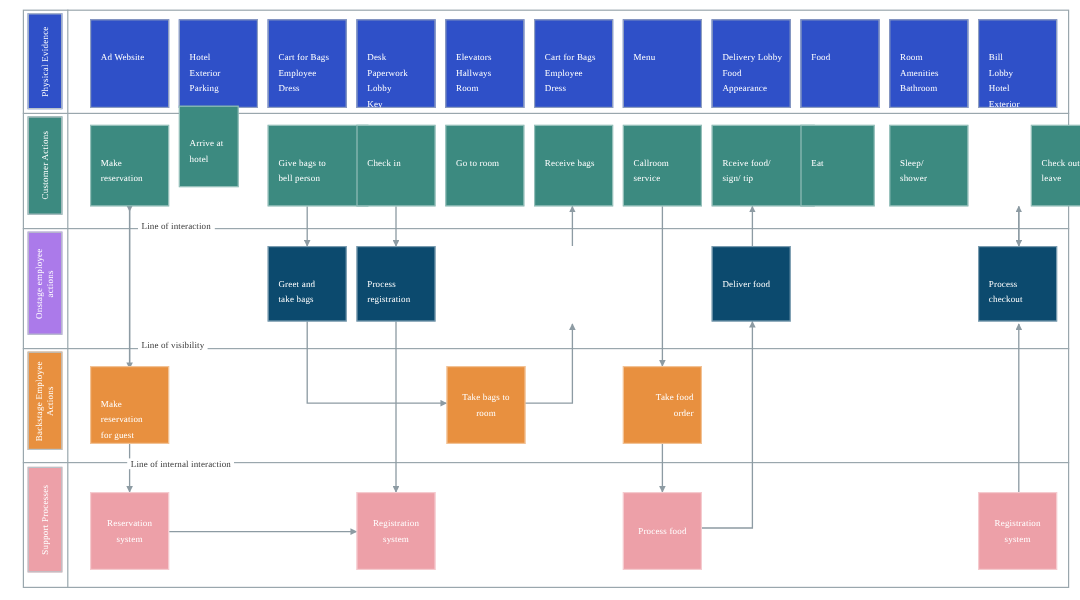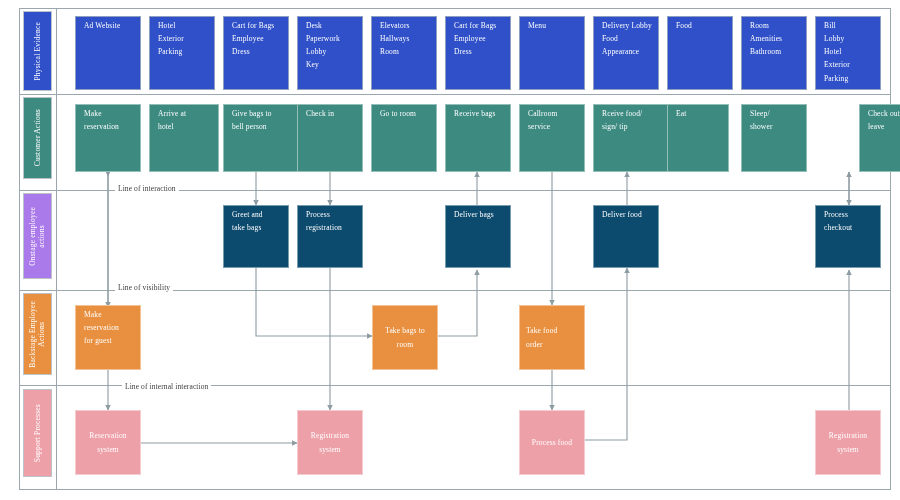--- a/index.html
+++ b/index.html
@@ -65,21 +65,21 @@
     border-left: 1px solid #9aa7ad;
   }
   
   .node {
     position: absolute;
     box-sizing: border-box;
     border: 1px solid rgba(255,255,255,0.45);
     color: #ffffff;
     font-size: 7.5px;
     line-height: 1.75;
-    padding: 2px 0 0 8px;
+    padding: 24px 0 0 8px;
     white-space: pre-line;
     letter-spacing: .15px;
   }
   .node.evidence { background: #2f50c8; border-color: #8f9fbf; }
   .node.customer { background: #3c8a80; }
   .node.onstage  { background: #0c4a6e; }
   .node.backstage{ background: #e8903f; }
   .node.support  { background: #eda0a8; }
   .node.center {
     padding: 0 6px;
@@ -221,59 +221,58 @@
 Amenities
 Bathroom</div>
   <div class="node evidence" style="left:815px;top:16px;width:66px;height:74px">Bill
 Lobby
 Hotel
 Exterior
 Parking</div>
 
   <div class="node customer" style="left:75px;top:104px;width:66px;height:68px">Make
 reservation</div>
-  <div class="node customer" style="left:149px;top:104px;width:70px;height:68px">Arrive at
+  <div class="node customer" style="left:149px;top:88px;width:50px;height:68px">Arrive at
 hotel</div>
   <div class="node customer" style="left:223px;top:104px;width:84px;height:68px">Give bags to
 bell person</div>
   <div class="node customer" style="left:297px;top:104px;width:66px;height:68px">Check  in</div>
   <div class="node customer" style="left:371px;top:104px;width:66px;height:68px">Go to room</div>
   <div class="node customer" style="left:445px;top:104px;width:66px;height:68px">Receive bags</div>
   <div class="node customer" style="left:519px;top:104px;width:66px;height:68px">Callroom
 service</div>
   <div class="node customer" style="left:593px;top:104px;width:86px;height:68px">Rceive food/
 sign/  tip</div>
   <div class="node customer" style="left:667px;top:104px;width:62px;height:68px">Eat</div>
   <div class="node customer" style="left:741px;top:104px;width:66px;height:68px">Sleep/
 shower</div>
   <div class="node customer" style="left:859px;top:104px;width:62px;height:68px">Check out &amp;
 leave</div>
 
   <div class="node onstage" style="left:223px;top:205px;width:66px;height:63px">Greet  and
 take  bags</div>
   <div class="node onstage" style="left:297px;top:205px;width:66px;height:63px">Process
 registration</div>
-  <div class="node onstage" style="left:445px;top:205px;width:66px;height:63px">Deliver bags</div>
   <div class="node onstage" style="left:593px;top:205px;width:66px;height:63px">Deliver food</div>
   <div class="node onstage" style="left:815px;top:205px;width:66px;height:63px">Process
 checkout</div>
 
   <div class="node backstage" style="left:75px;top:305px;width:66px;height:65px">Make
 reservation
 for guest</div>
   <div class="node backstage center" style="left:372px;top:305px;width:66px;height:65px;text-align:center">Take bags to
 room</div>
-  <div class="node backstage center" style="left:519px;top:305px;width:66px;height:65px;text-align:left">Take food
+  <div class="node backstage center" style="left:519px;top:305px;width:66px;height:65px;text-align:right">Take food
 order</div>
 
   <div class="node support center" style="left:75px;top:410px;width:66px;height:65px;text-align:center">Reservation
 system</div>
   <div class="node support center" style="left:297px;top:410px;width:66px;height:65px;text-align:center">Registration
 system</div>
   <div class="node support center" style="left:519px;top:410px;width:66px;height:65px;text-align:center">Process  food</div>
   <div class="node support center" style="left:815px;top:410px;width:66px;height:65px;text-align:center">Registration
 system</div>
 
   <div class="line-label" style="left:115px;top:184px">Line of interaction</div>
   <div class="line-label" style="left:115px;top:283px">Line of visibility</div>
-  <div class="line-label" style="left:122px;top:382px">Line of internal  interaction</div>
+  <div class="line-label" style="left:106px;top:382px">Line of internal  interaction</div>
 
 </div>
 
 </body></html>

